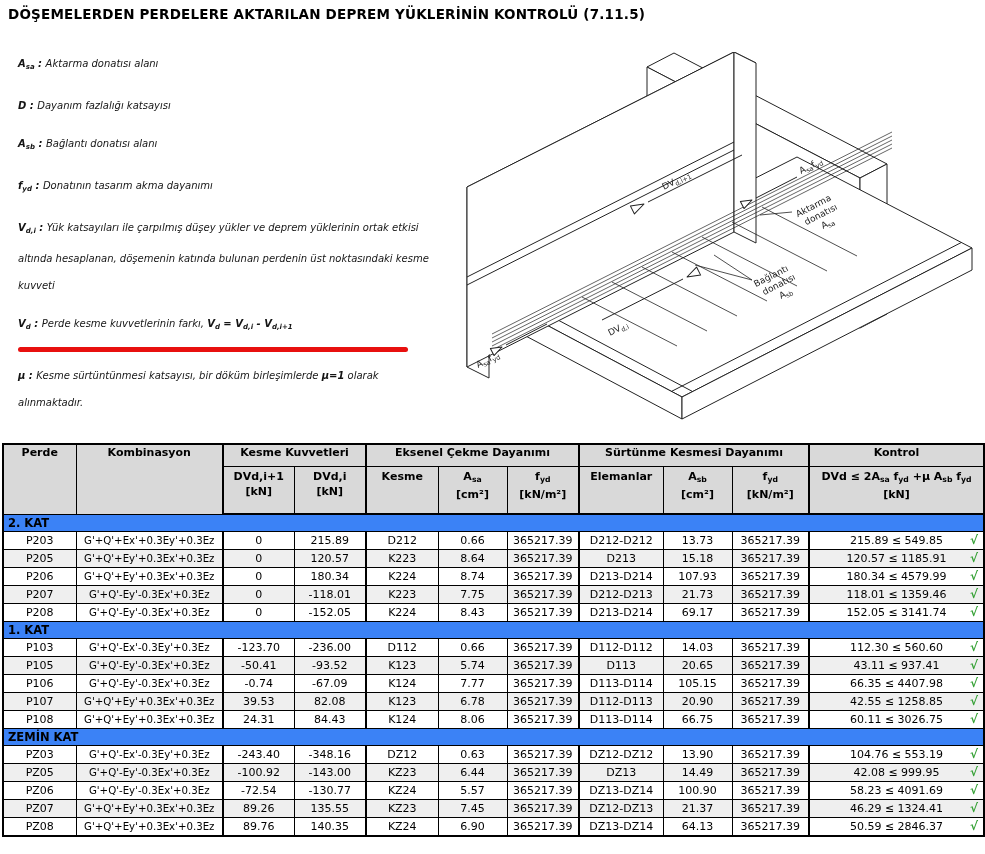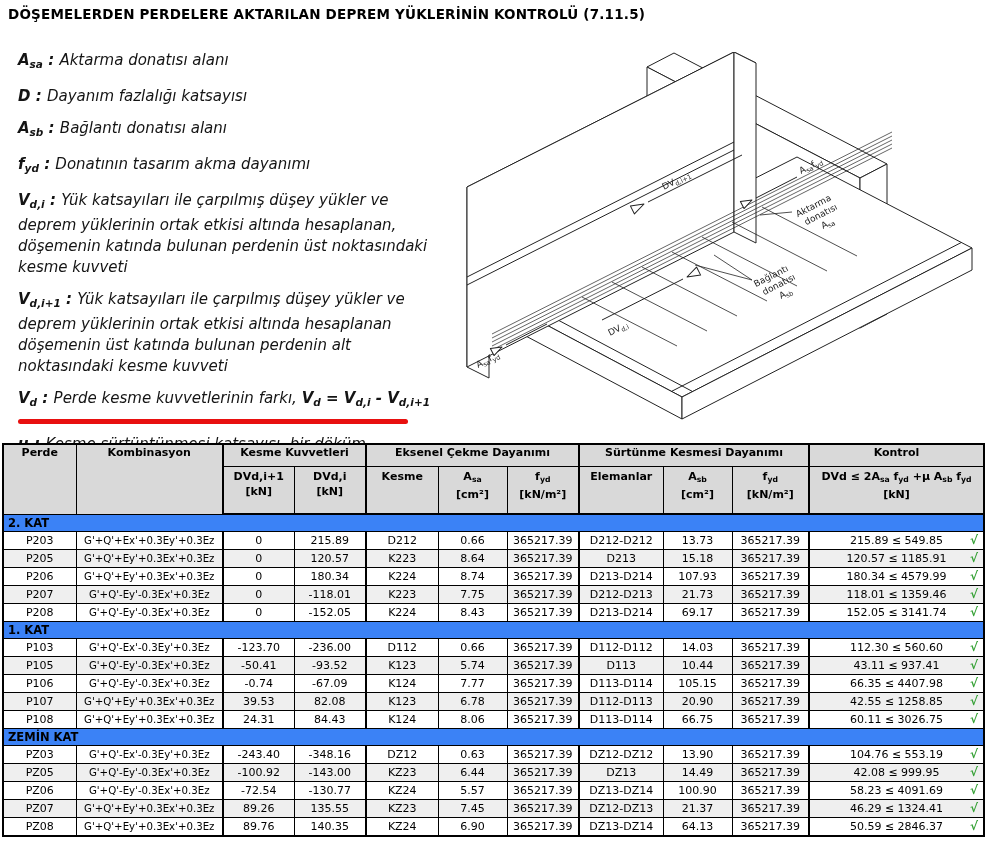--- a/index.html
+++ b/index.html
@@ -1,20 +1,20 @@
 <!DOCTYPE html>
 <html><head>
 <meta charset="utf-8">
 <style>
   html,body{margin:0;padding:0;background:#fff;}
   body{width:985px;height:854px;position:relative;font-family:"DejaVu Sans","Liberation Sans",sans-serif;color:#000;overflow:hidden;}
 
   .title{position:absolute;left:8px;top:6px;font-size:13.5px;font-weight:bold;letter-spacing:0.2px;}
 
-  .defs{position:absolute;left:18px;top:50px;width:428px;font-style:italic;font-size:15px;line-height:21px;color:#141414;}
+  .defs{position:absolute;left:18px;top:50px;width:428px;font-style:italic;font-size:10px;line-height:27px;color:#141414;}
   .def-item{margin-bottom:11px;}
   .def-item .term{font-weight:bold;}
   .sub{font-size:70%;vertical-align:-0.28em;}
   .bold{font-weight:bold;}
   .red-underline{height:5px;border-radius:3px;width:390px;margin:6px 0 10px 0;}
 
   .diagram{position:absolute;left:452px;top:52px;width:533px;height:395px;}
   .diagram svg{display:block;}
   .dtext{font-size:9px;fill:#222;font-style:normal;}
   .dsub{font-size:6.5px;}
@@ -57,23 +57,20 @@
   </div>
 
   <div class="def-item">
     <span class="term"><span>f</span><span class="sub">yd</span><span> : </span></span><span>Donatının tasarım akma dayanımı</span>
   </div>
 
   <div class="def-item">
     <span class="term"><span>V</span><span class="sub">d,i</span><span> : </span></span><span>Yük katsayıları ile çarpılmış düşey yükler ve deprem yüklerinin ortak etkisi altında hesaplanan, döşemenin katında bulunan perdenin üst noktasındaki kesme kuvveti</span>
   </div>
 
-  <div class="def-item">
-    <span class="term"><span>V</span><span class="sub">d,i+1</span><span> : </span></span><span>Yük katsayıları ile çarpılmış düşey yükler ve deprem yüklerinin ortak etkisi altında hesaplanan döşemenin üst katında bulunan perdenin alt noktasındaki kesme kuvveti</span>
-  </div>
 
   <div class="def-item" style="margin-bottom:2px;">
     <span class="term"><span>V</span><span class="sub">d</span><span> : </span></span><span>Perde kesme kuvvetlerinin farkı, </span><span class="term"><span>V</span><span class="sub">d</span><span> = </span><span>V</span><span class="sub">d,i</span><span> - </span><span>V</span><span class="sub">d,i+1</span></span>
     <div class="red-underline" style="background: rgb(232, 16, 15);"></div>
   </div>
 
   <div class="def-item">
     <span class="term"><span>μ</span><span> : </span></span><span>Kesme sürtüntünmesi katsayısı, bir döküm birleşimlerde </span><span class="bold">μ=1</span><span> olarak alınmaktadır.</span>
   </div>
 </div>
@@ -326,21 +323,21 @@
         </tr>
         <tr class="alt">
           <td>P105</td>
           <td class="komb">G'+Q'-Ey'-0.3Ex'+0.3Ez</td>
           <td class="grp-b">-50.41</td>
           <td>-93.52</td>
           <td class="grp-b">K123</td>
           <td>5.74</td>
           <td>365217.39</td>
           <td class="grp-b">D113</td>
-          <td>10.44</td>
+          <td>20.65</td>
           <td>365217.39</td>
           <td class="grp-b kontrol">43.11 ≤ 937.41<span class="check" style="color: rgb(53, 161, 53);">√</span></td>
         </tr>
         <tr>
           <td>P106</td>
           <td class="komb">G'+Q'-Ey'-0.3Ex'+0.3Ez</td>
           <td class="grp-b">-0.74</td>
           <td>-67.09</td>
           <td class="grp-b">K124</td>
           <td>7.77</td>

